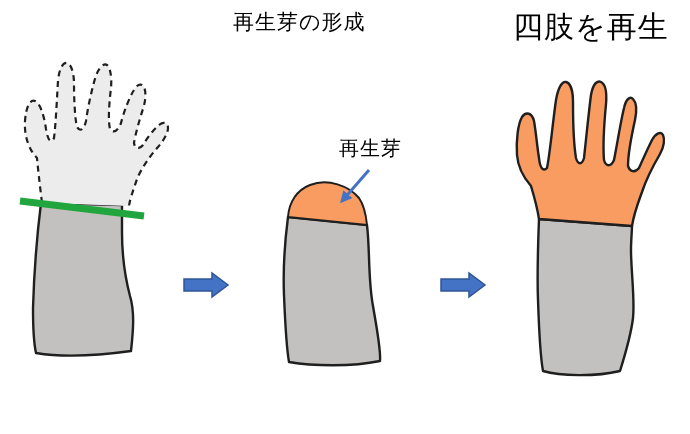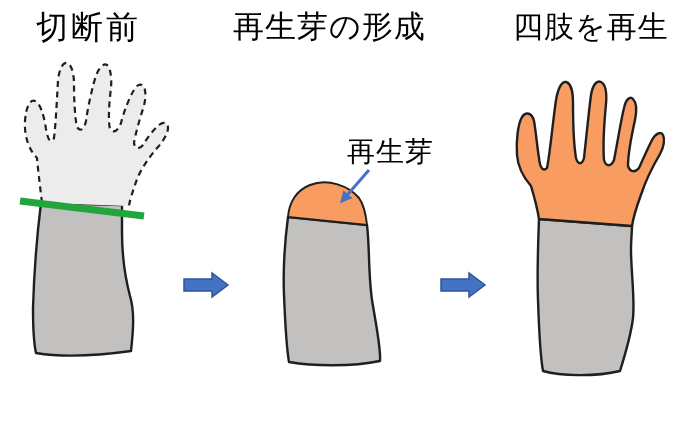--- a/index.html
+++ b/index.html
@@ -10,25 +10,25 @@
     font-family:"Liberation Sans","DejaVu Sans",sans-serif;
     overflow:hidden;
   }
   .artwork{position:absolute;left:0;top:0;}
   .txt{
     position:absolute;
     color:#000000;
     line-height:1;
     white-space:nowrap;
   }
-  .stage-title{font-size:31px;letter-spacing:2px;}
+  .stage-title{font-size:21px;letter-spacing:2px;}
   .t1{left:36px;top:11px;font-size:32px;letter-spacing:3px;}
   .t2{left:233px;top:11px;letter-spacing:1px;}
   .t3{left:513px;top:12px;font-size:30px;letter-spacing:1px;}
-  .blastema-label{left:339px;top:138px;font-size:28px;letter-spacing:1px;margin-left:8px;}
+  .blastema-label{left:339px;top:138px;font-size:20px;letter-spacing:1px;}
   .caption{left:68px;top:389px;font-size:31px;letter-spacing:0.5px;}
 </style>
 </head>
 <body>
 
 <div class="figure">
 
   <svg class="artwork" width="690" height="434" viewBox="0 0 690 434">
     <defs>
       <marker id="ah" markerUnits="userSpaceOnUse" markerWidth="14" markerHeight="14" refX="9" refY="6" orient="auto">
@@ -83,17 +83,16 @@
                C540,168 543,172 547,168 C550,154 553,120 556,100 C558,88 562,81 566,82
                C570,83 573,90 573,102 C573,120 574,146 576,158 C578,165 582,165 584,158
                C586,140 589,110 591,95 C593,84 597,80 601,82 C605,84 607,92 606,104
                C604,125 603,148 604,160 C606,167 611,167 614,160 C617,145 621,120 624,108
                C626,99 630,96 633,99 C636,102 637,110 635,120 C631,138 628,156 628,166
                C630,172 635,173 639,168 C643,159 648,148 652,140 C656,133 661,131 663,135
                C665,139 664,147 660,154 C653,166 646,180 642,192 C638,203 634,213 632,226 Z" fill="#f89c62"></path>
     </g>
   </svg>
 
-  <div class="txt stage-title t1">切断前</div>
   <div class="txt stage-title t2">再生芽の形成</div>
   <div class="txt stage-title t3">四肢を再生</div>
   <div class="txt blastema-label">再生芽</div>
 </div>
 
 </body></html>

